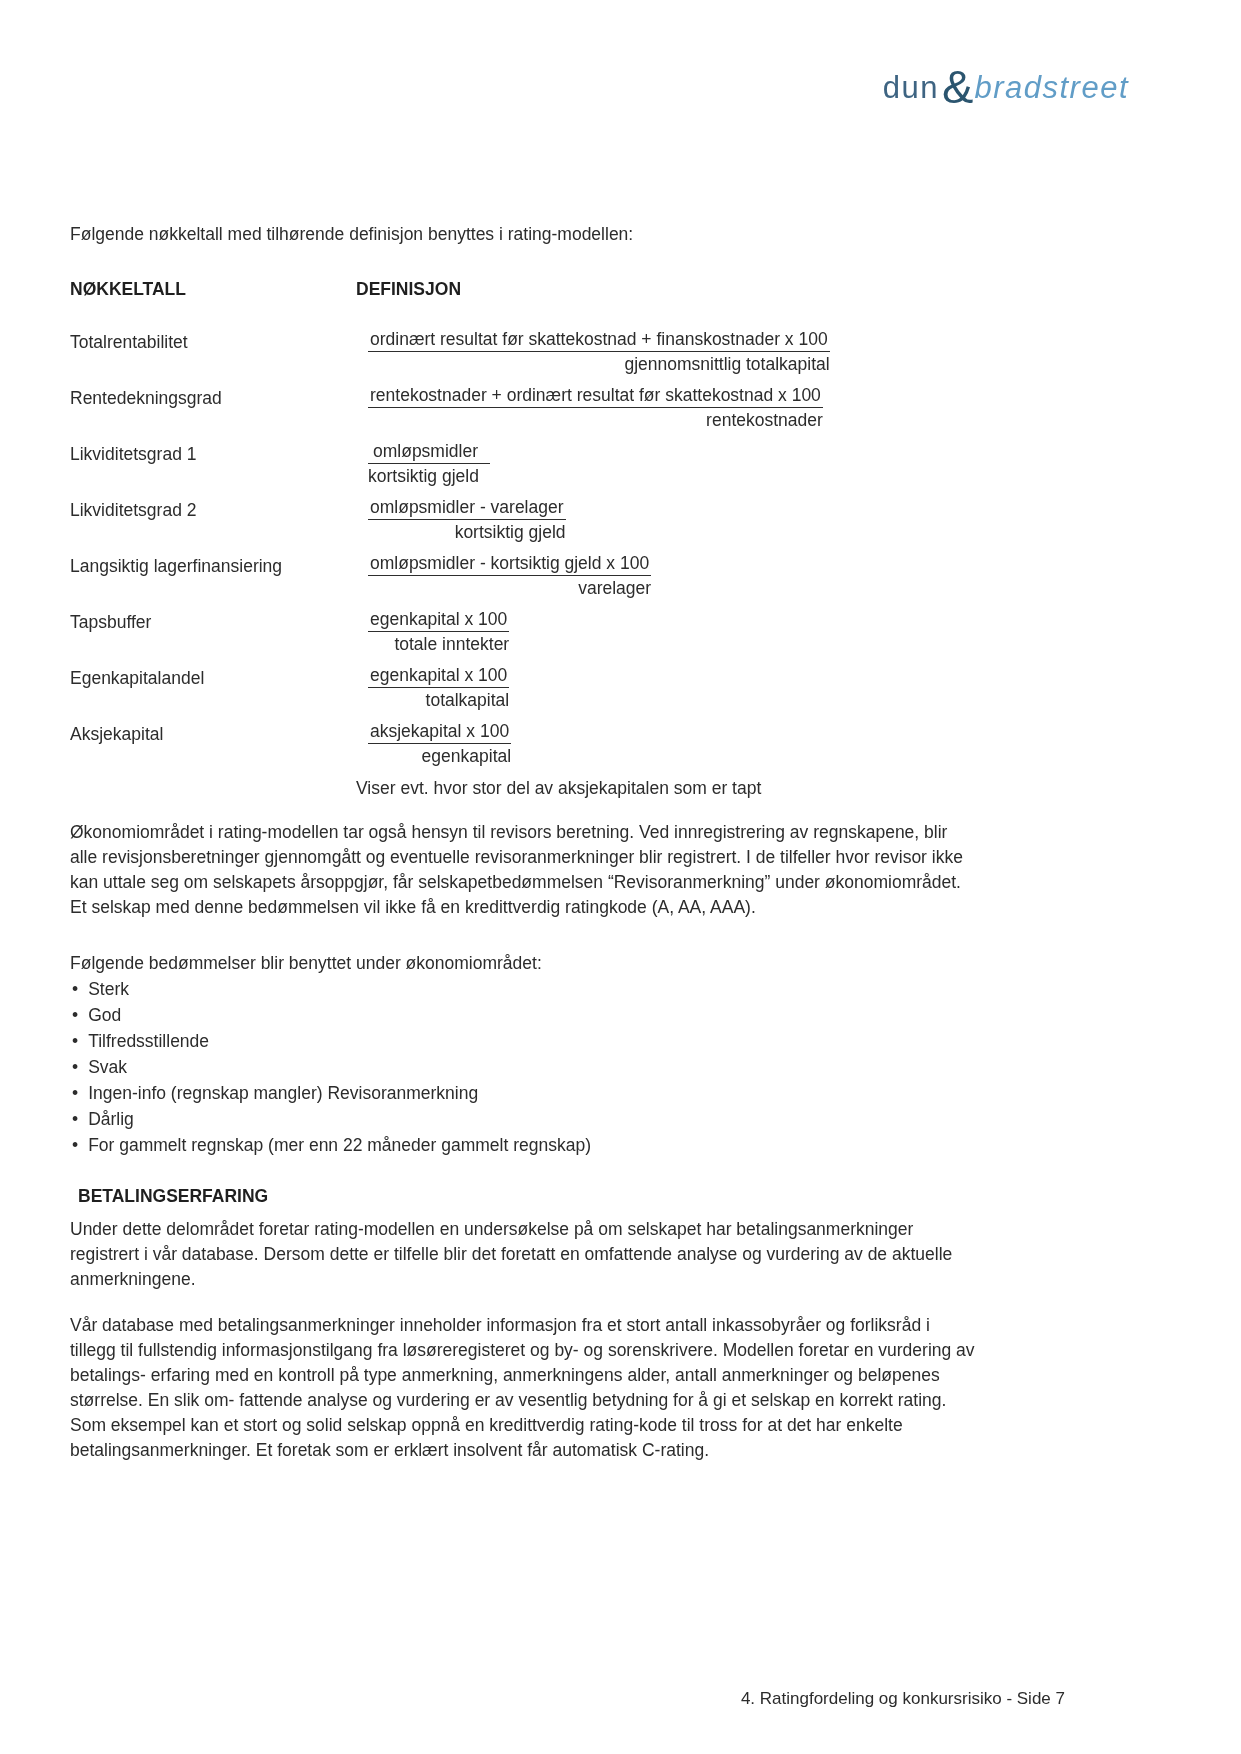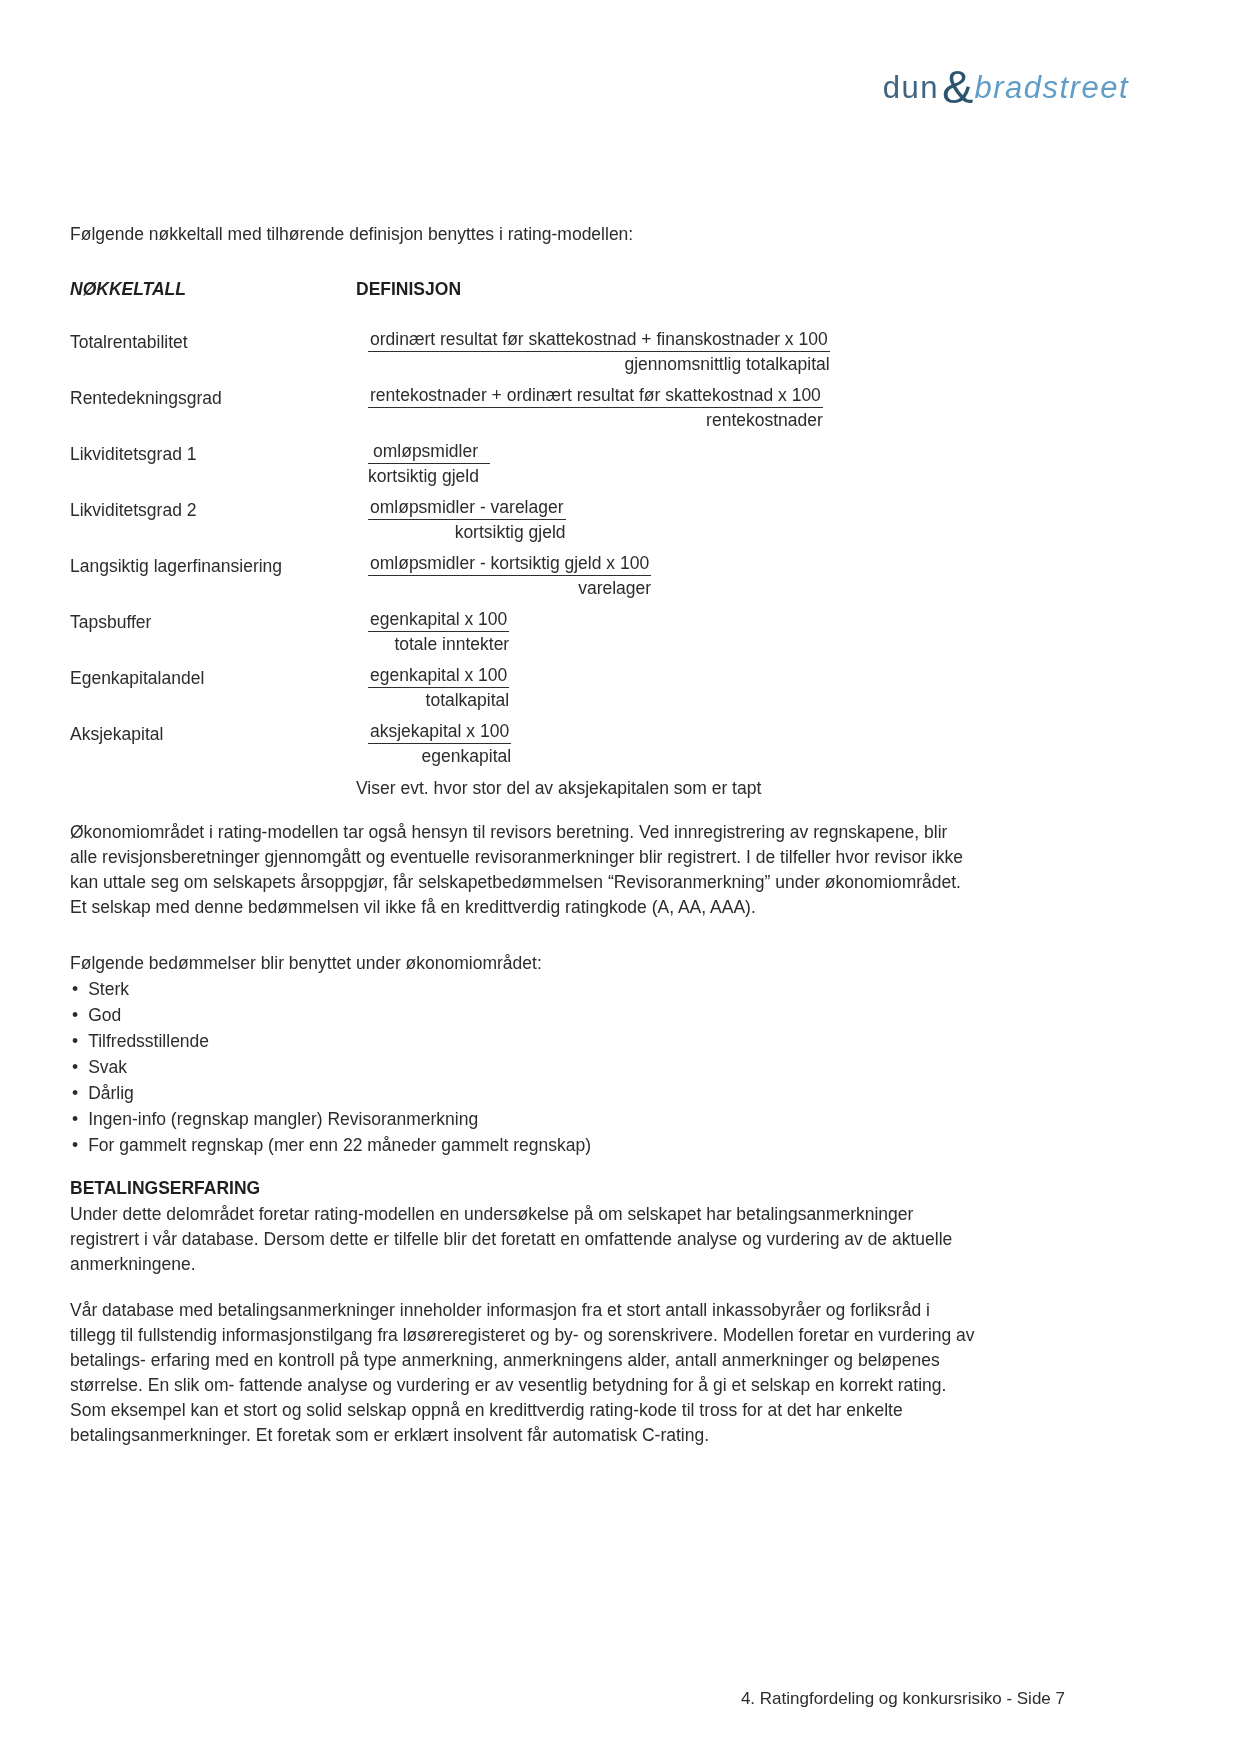--- a/index.html
+++ b/index.html
@@ -14,39 +14,39 @@
   .logo-dun { font-size:31px; color:#3e6482; letter-spacing:1.5px; }
   .logo-amp { font-size:47px; color:#2b556f; margin:0 1px 0 3px; position:relative; top:-1px; font-weight:400; }
   .logo-bradstreet { font-size:31px; color:#619dc7; letter-spacing:1.5px;font-style:italic; }
 
   
   .intro { position:absolute; top:222px; left:70px; width:905px; line-height:25px; }
 
   
   .ktable { position:absolute; top:277px; left:70px; width:905px; }
   .thead { display:flex; font-weight:bold; color:#1f1f1f; line-height:25px; margin-bottom:26px; }
-  .thcol1 { width:286px;font-style:italic; }
+  .thcol1 { width:286px; }
   .trow { display:flex; align-items:flex-start; min-height:44px; margin-bottom:9px;gap:12px; }
   .tlabel { width:286px; padding-top:3px; line-height:22px; }
   .fraction { display:inline-block; text-align:right; line-height:22px; }
   .num { display:inline-block; border-bottom:1.6px solid #2e2e2e; padding:0 2px 1px 2px; }
   .den { display:block; padding-top:1px; }
   .fraction.left { text-align:left; }
   .fraction.left .num { padding:0 12px 1px 5px; }
   .tnote { margin-left:286px; line-height:25px; }
 
   
   .para-econ { position:absolute; top:820px; left:70px; width:905px; line-height:25px; }
   .assessments { position:absolute; top:950px; left:70px; width:905px; line-height:26px; }
   .bullet-item { display:flex; }
   .bullet { margin-right:10px; margin-left:2px; }
   .bullet::before { content:"\2022"; }
 
   .betaling { position:absolute; top:1176px; left:70px; width:905px; line-height:25px; }
-  .section-heading { font-weight:bold; color:#1f1f1f; margin:0; }
+  .section-heading { font-weight:bold; color:#1f1f1f; margin:8px; }
   .betaling .p1 { margin:1px 0 0 0; }
   .betaling .p2 { margin:21px 0 0 0; }
 
   .footer { position:absolute; top:1688px; right:176px; font-size:17px; line-height:22px; color:#2c2c2c; }
 </style>
 </head>
 <body>
 
 <div class="page">
 
@@ -146,25 +146,25 @@
     <div class="bullet-item">
       <span class="bullet"></span>
       <span>Tilfredsstillende</span>
     </div>
     <div class="bullet-item">
       <span class="bullet"></span>
       <span>Svak</span>
     </div>
     <div class="bullet-item">
       <span class="bullet"></span>
-      <span>Dårlig</span>
+      <span>Ingen-info (regnskap mangler) Revisoranmerkning</span>
     </div>
     <div class="bullet-item">
       <span class="bullet"></span>
-      <span>Ingen-info (regnskap mangler) Revisoranmerkning</span>
+      <span>Dårlig</span>
     </div>
     <div class="bullet-item">
       <span class="bullet"></span>
       <span>For gammelt regnskap (mer enn 22 måneder gammelt regnskap)</span>
     </div>
   </div>
 
   <div class="betaling">
     <p class="section-heading">BETALINGSERFARING</p>
     <p class="p1">Under dette delområdet foretar rating-modellen en undersøkelse på om selskapet har betalingsanmerkninger registrert i vår database. Dersom dette er tilfelle blir det foretatt en omfattende analyse og vurdering av de aktuelle anmerkningene.</p>

